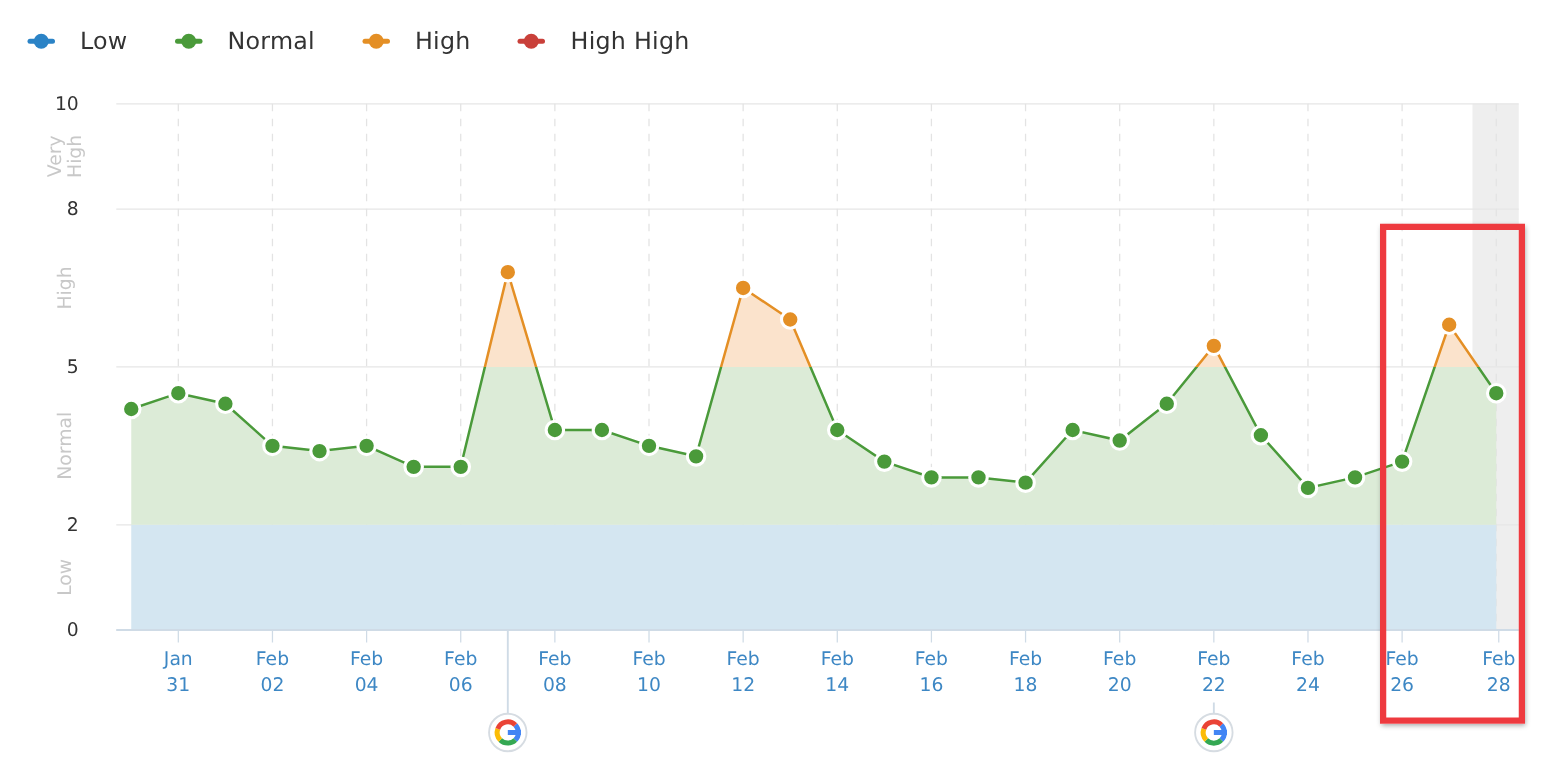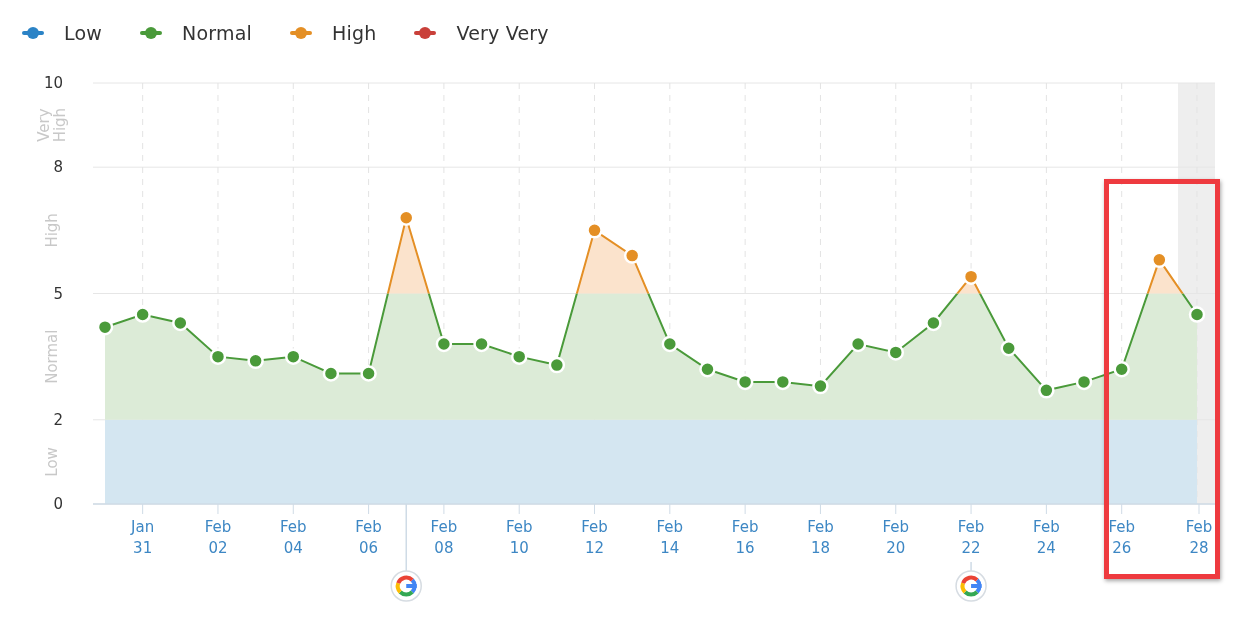--- a/index.html
+++ b/index.html
@@ -41,21 +41,21 @@
         <span class="bar" style="background:#e48f25"></span>
         <span class="dot" style="background:#e48f25"></span>
       </span>
       <span class="legend-label">High</span>
     </div>
     <div class="legend-item">
       <span class="legend-swatch">
         <span class="bar" style="background:#c9403a"></span>
         <span class="dot" style="background:#c9403a"></span>
       </span>
-      <span class="legend-label">Very Very</span>
+      <span class="legend-label">High High</span>
     </div>
   </div>
 
 <svg id="chart" width="1250" height="625" xmlns="http://www.w3.org/2000/svg">
     <rect x="1178" y="83" width="37" height="421" fill="#ebebeb" opacity="0.85"></rect>
     <line x1="93" x2="1215" y1="504" y2="504" stroke="#e6e6e6" stroke-width="1"></line>
     <line x1="93" x2="1215" y1="419.8" y2="419.8" stroke="#e6e6e6" stroke-width="1"></line>
     <line x1="93" x2="1215" y1="293.5" y2="293.5" stroke="#e6e6e6" stroke-width="1"></line>
     <line x1="93" x2="1215" y1="167.2" y2="167.2" stroke="#e6e6e6" stroke-width="1"></line>
     <line x1="93" x2="1215" y1="83" y2="83" stroke="#e6e6e6" stroke-width="1"></line>

